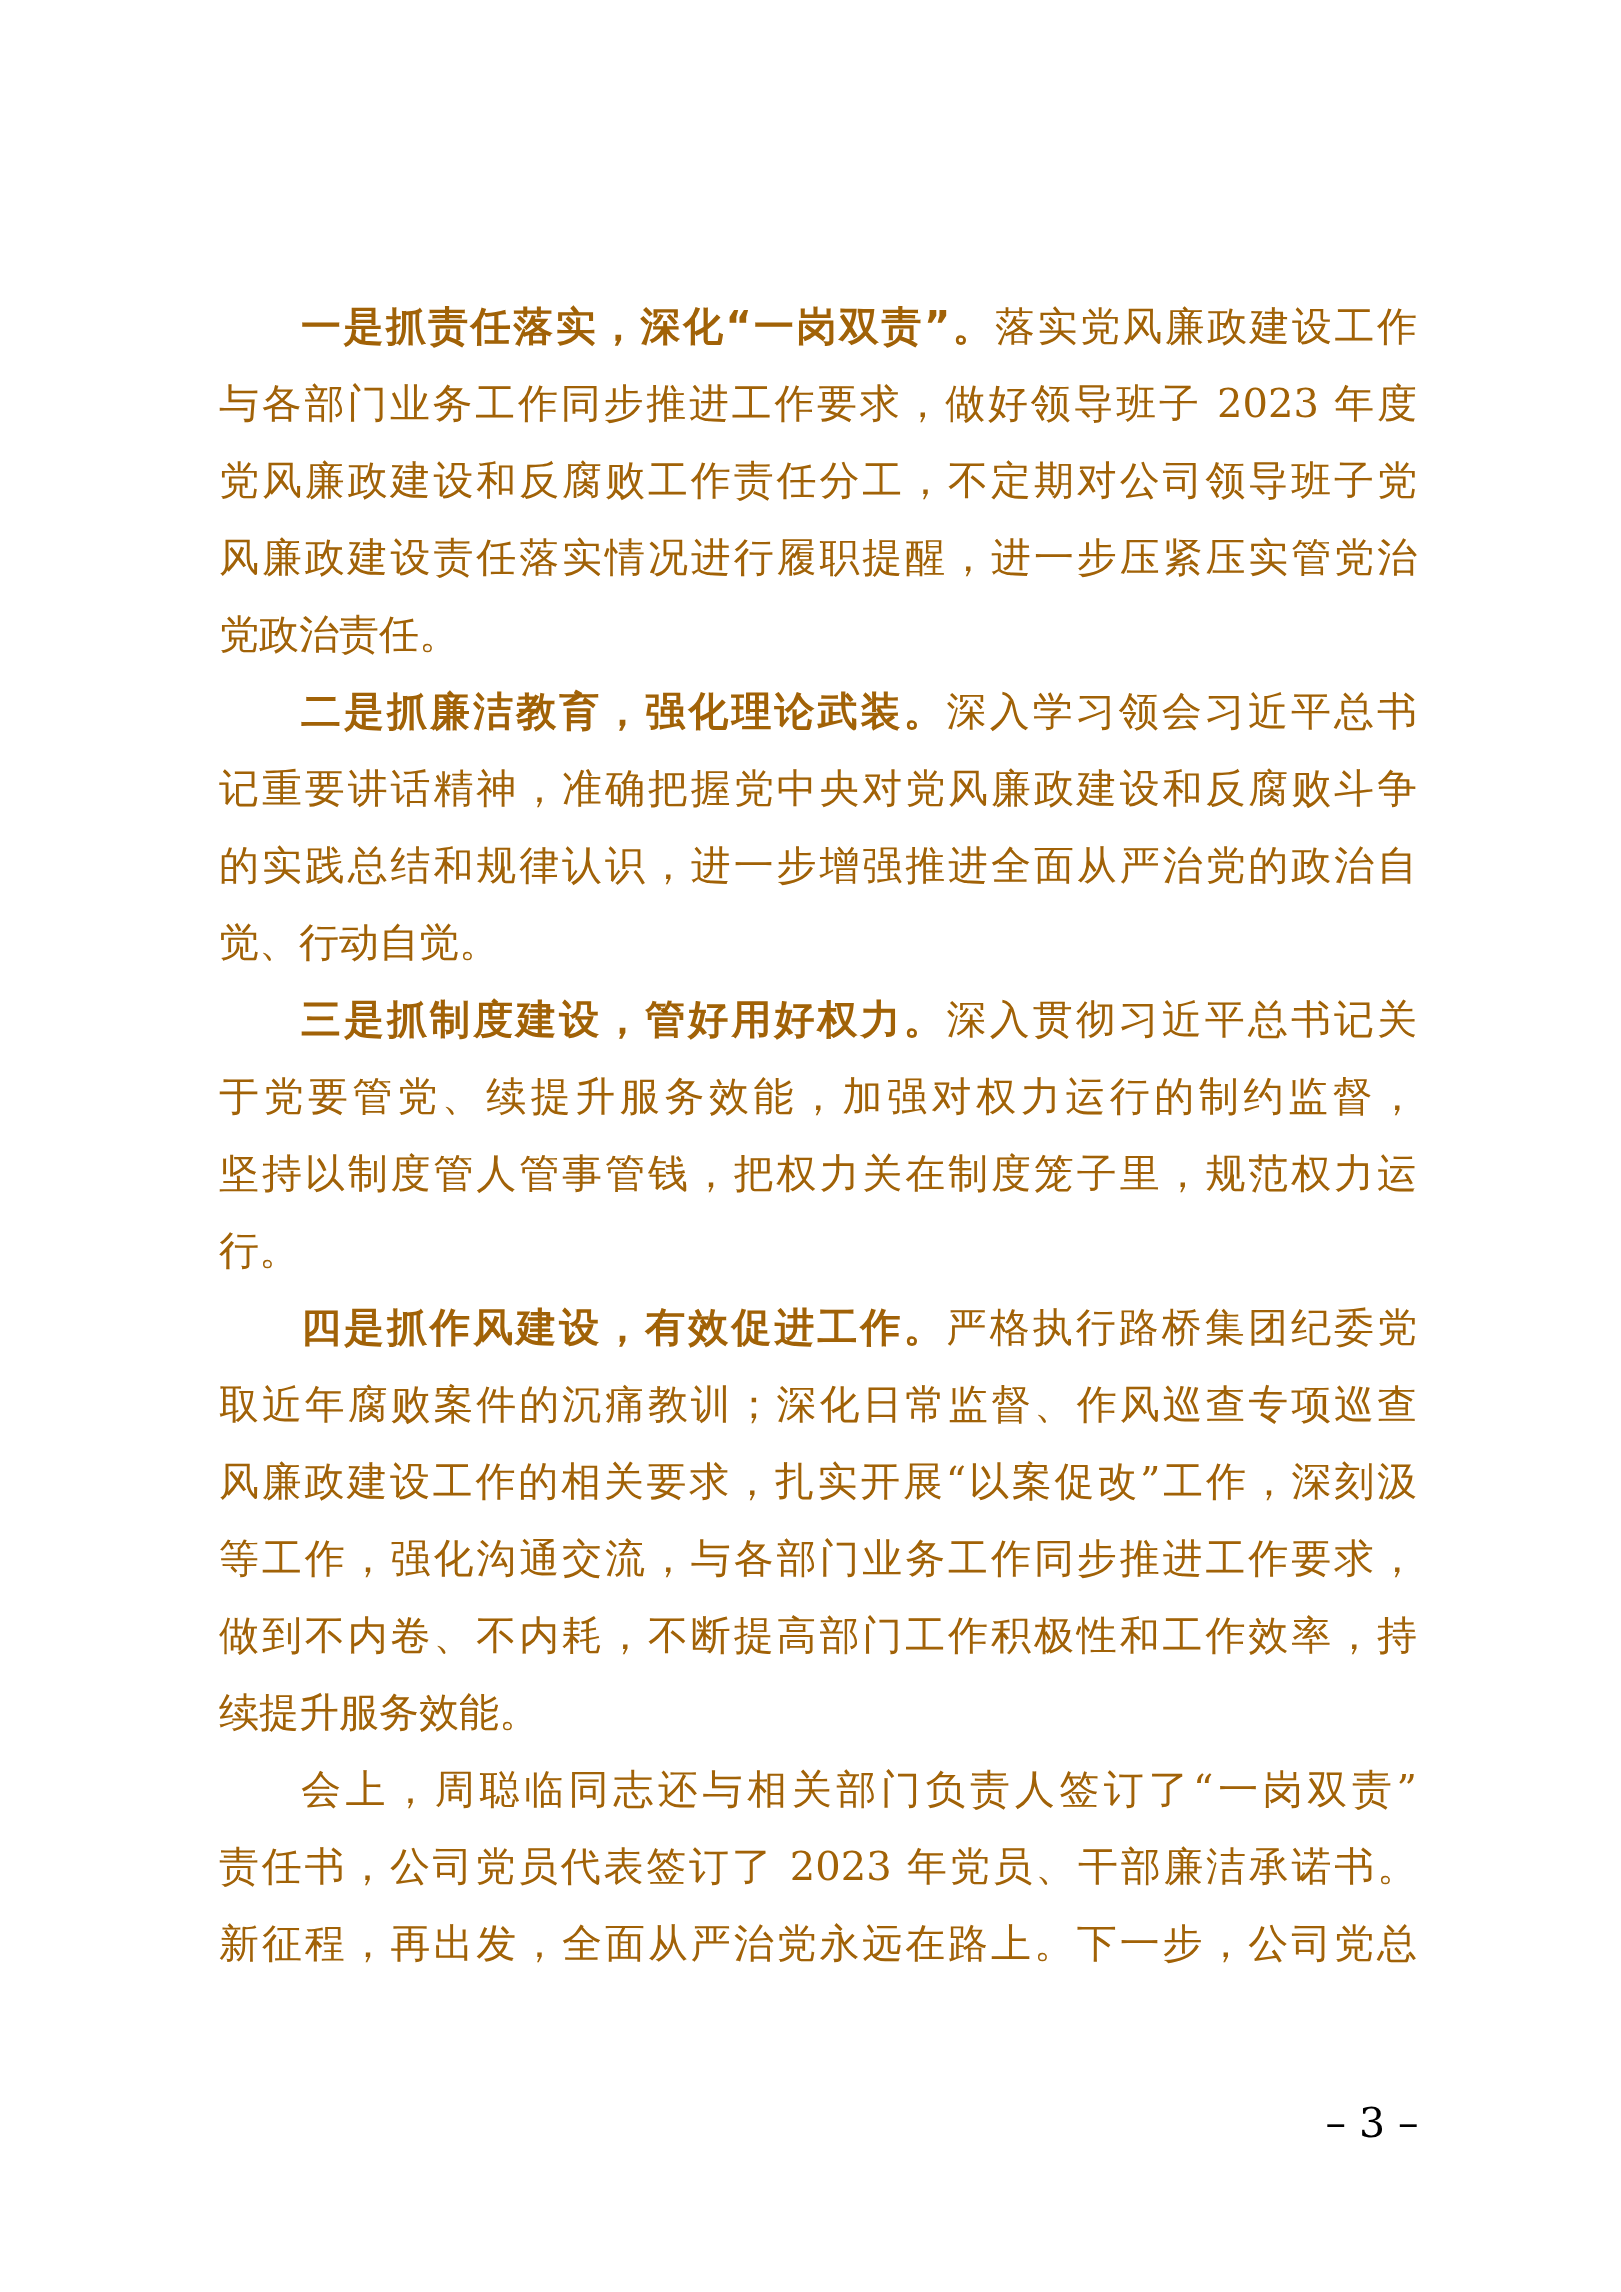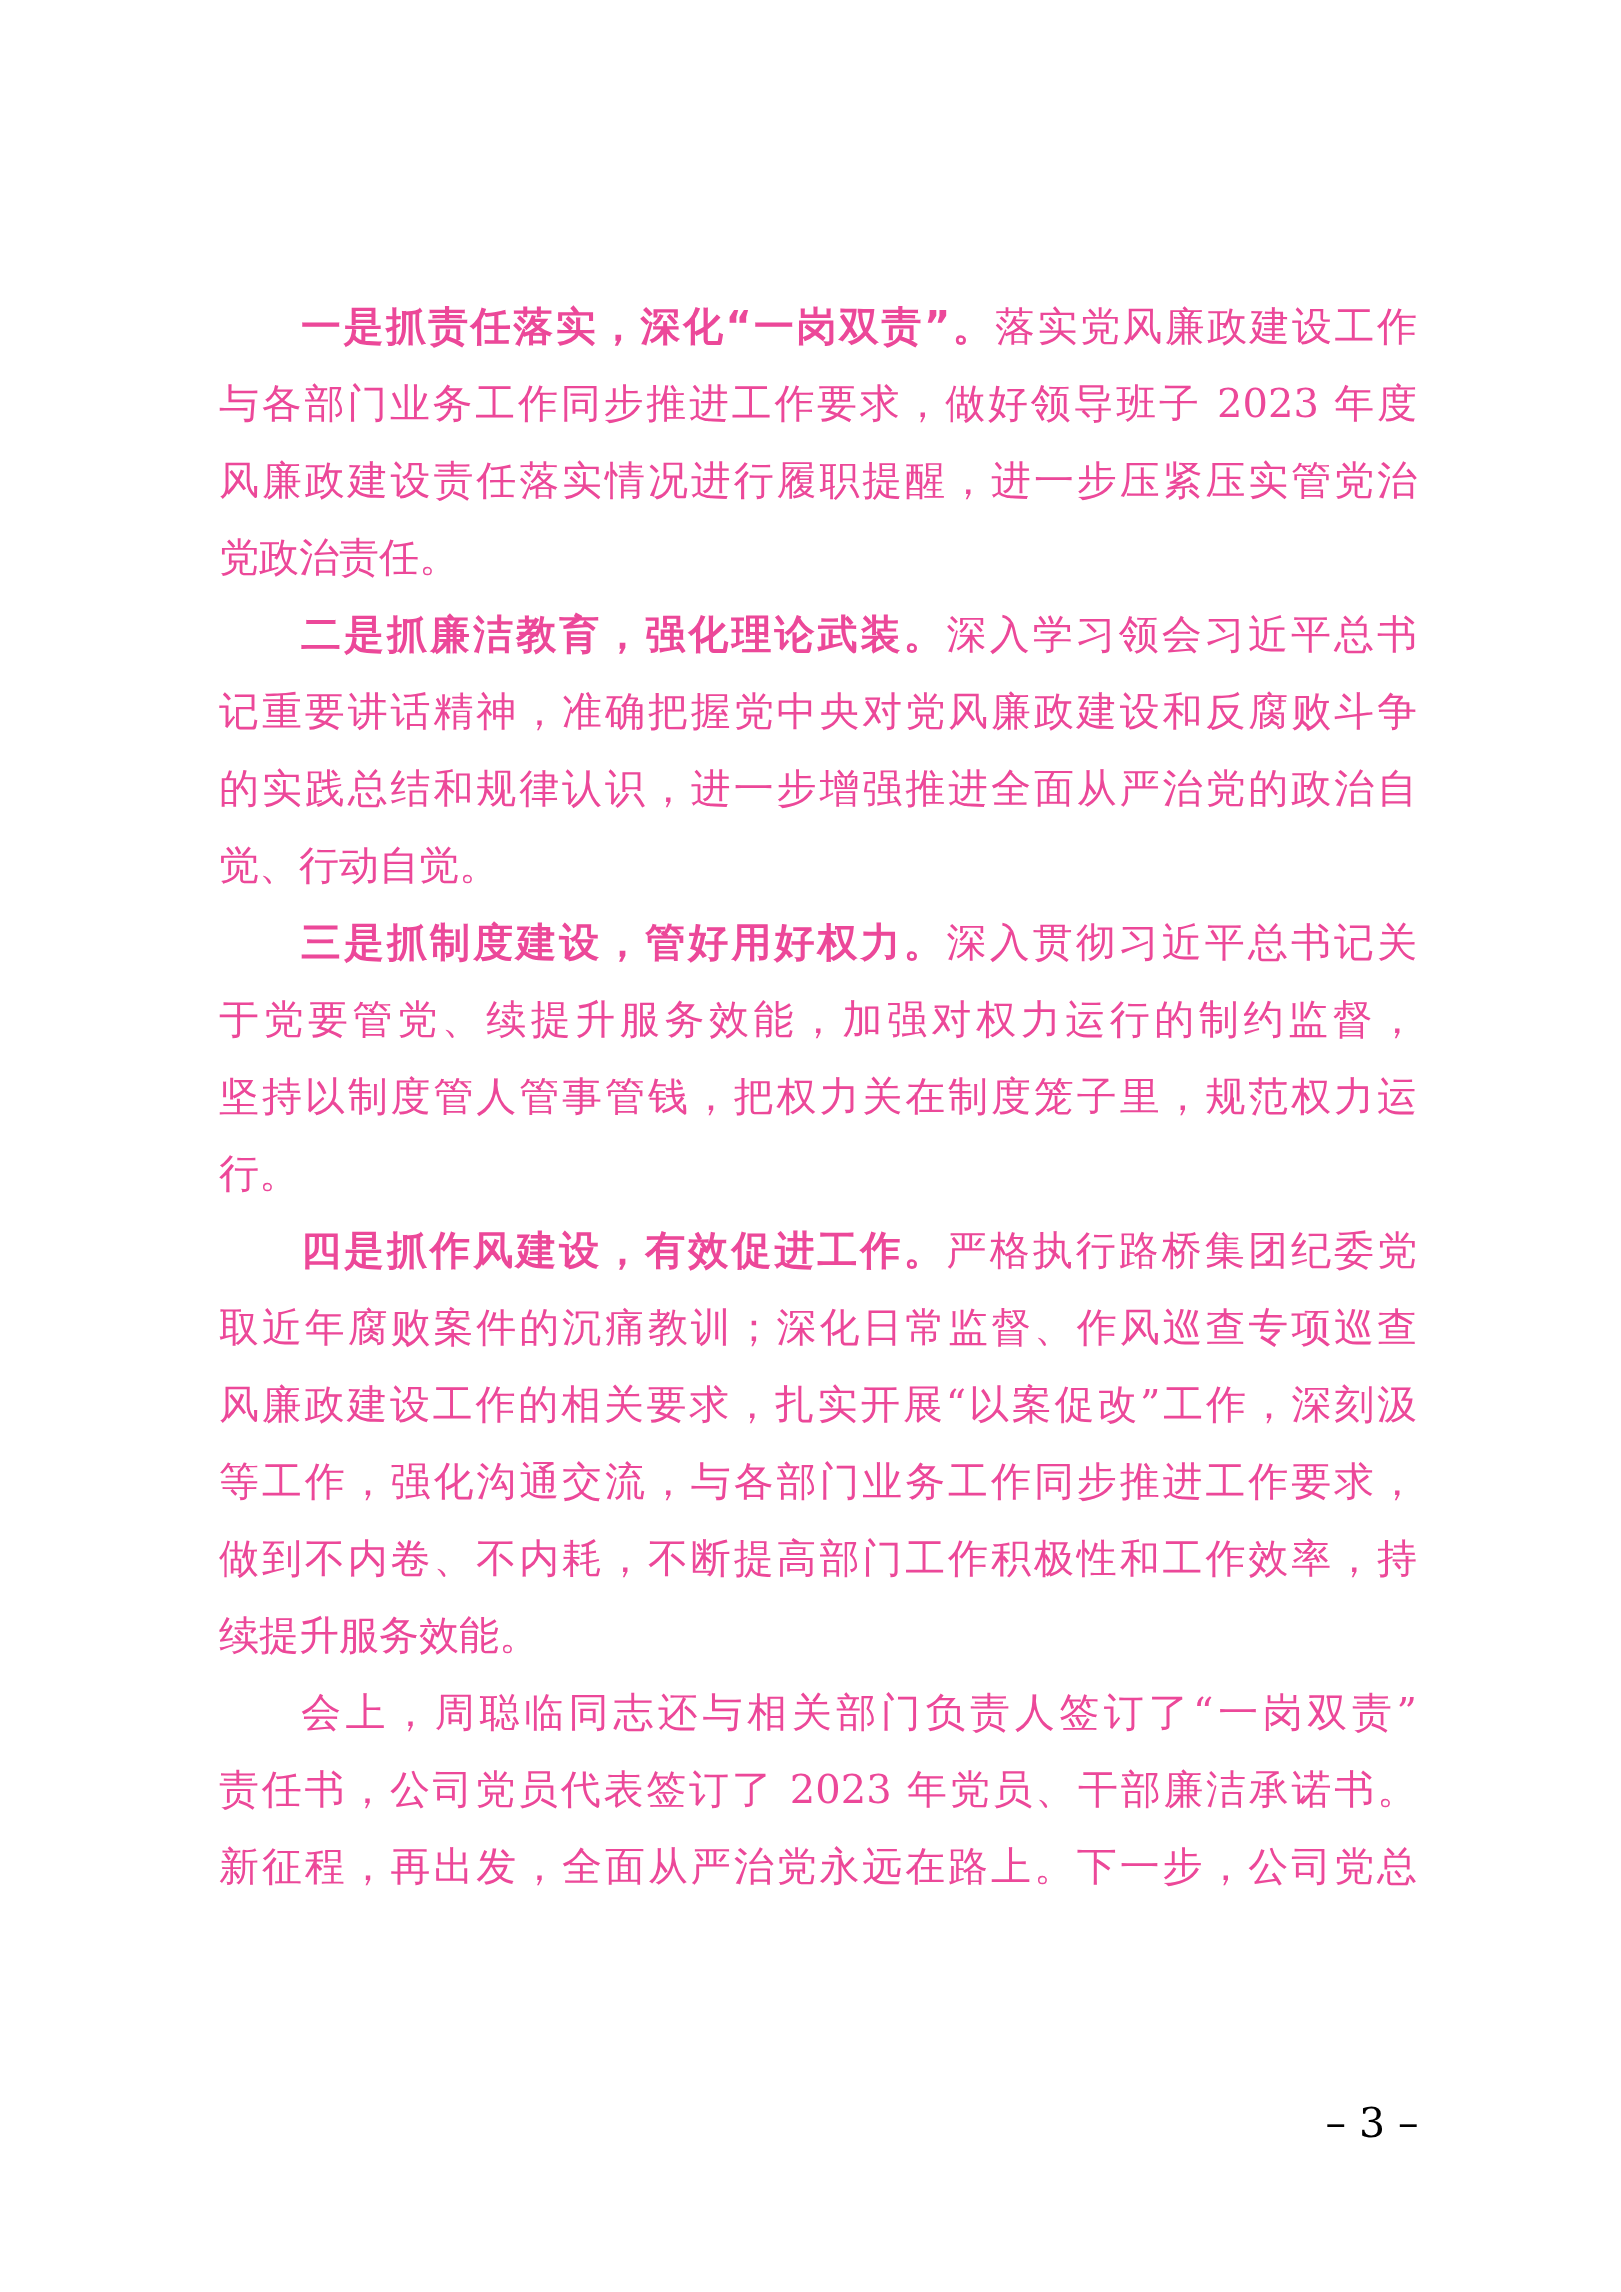--- a/index.html
+++ b/index.html
@@ -19,21 +19,21 @@
     position: absolute;
     left: 219px;
     top: 288px;
     width: 1198px;
   }
   .line {
     font-family: "DejaVu Serif", serif;
     font-size: 40px;
     line-height: 77px;
     height: 77px;
-    color: #ec4899;
+    color: #a16207;
     text-align: justify;
     text-align-last: justify;
     overflow: hidden;
   }
   .line.indent {
     text-indent: 82px;
   }
   .line.para-end {
     text-align: center;
     text-align-last: left;
@@ -56,20 +56,21 @@
 </style>
 </head>
 <body>
 
 <div class="page">
 
   <div class="text-block">
 
     <div class="line indent"><span class="lead">一是抓责任落实，深化“一岗双责”。</span><span>落实党风廉政建设工作</span></div>
     <div class="line"><span>与各部门业务工作同步推进工作要求，做好领导班子 2023 年度</span></div>
+    <div class="line"><span>党风廉政建设和反腐败工作责任分工，不定期对公司领导班子党</span></div>
     <div class="line"><span>风廉政建设责任落实情况进行履职提醒，进一步压紧压实管党治</span></div>
     <div class="line para-end"><span>党政治责任。</span></div>
 
     <div class="line indent"><span class="lead">二是抓廉洁教育，强化理论武装。</span><span>深入学习领会习近平总书</span></div>
     <div class="line"><span>记重要讲话精神，准确把握党中央对党风廉政建设和反腐败斗争</span></div>
     <div class="line"><span>的实践总结和规律认识，进一步增强推进全面从严治党的政治自</span></div>
     <div class="line para-end"><span>觉、行动自觉。</span></div>
 
     <div class="line indent"><span class="lead">三是抓制度建设，管好用好权力。</span><span>深入贯彻习近平总书记关</span></div>
     <div class="line"><span>于党要管党、续提升服务效能，加强对权力运行的制约监督，</span></div>

